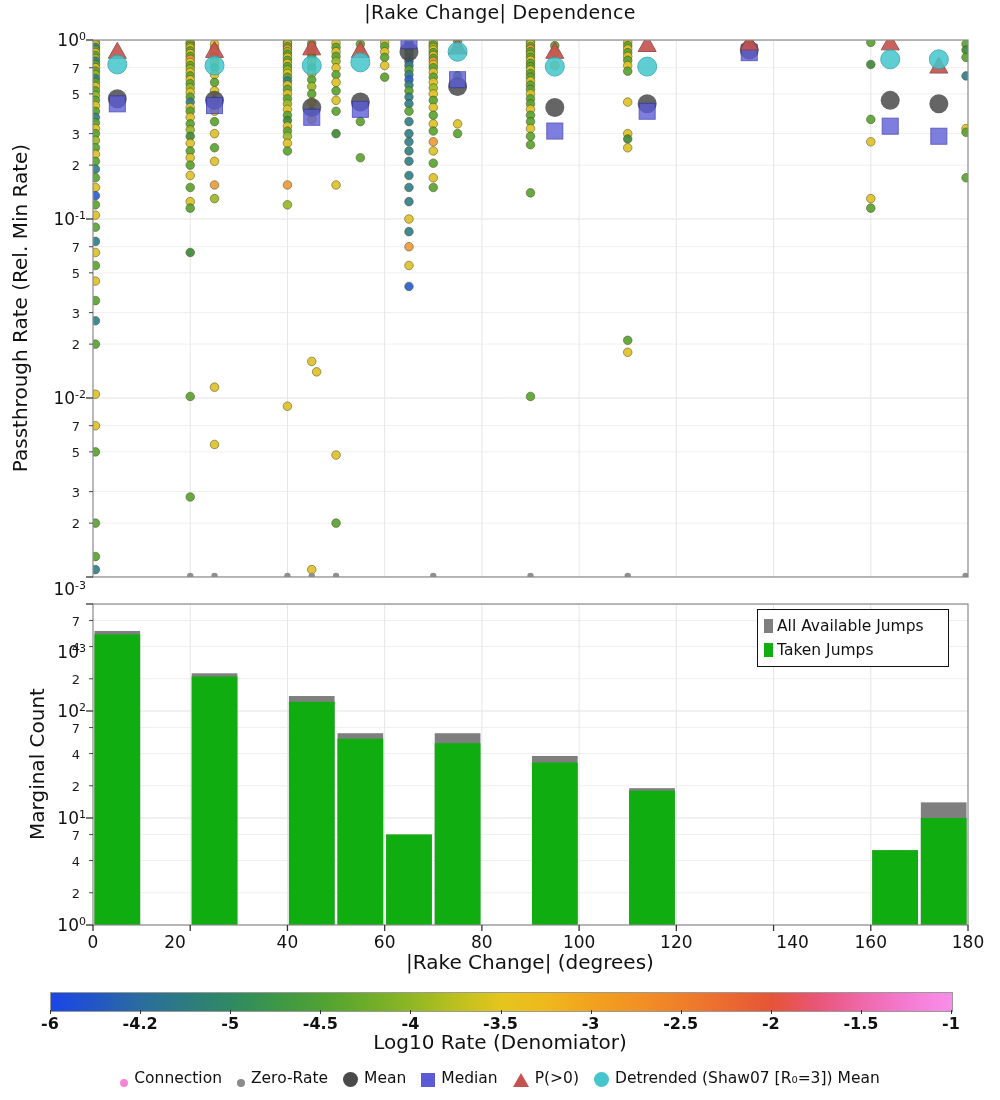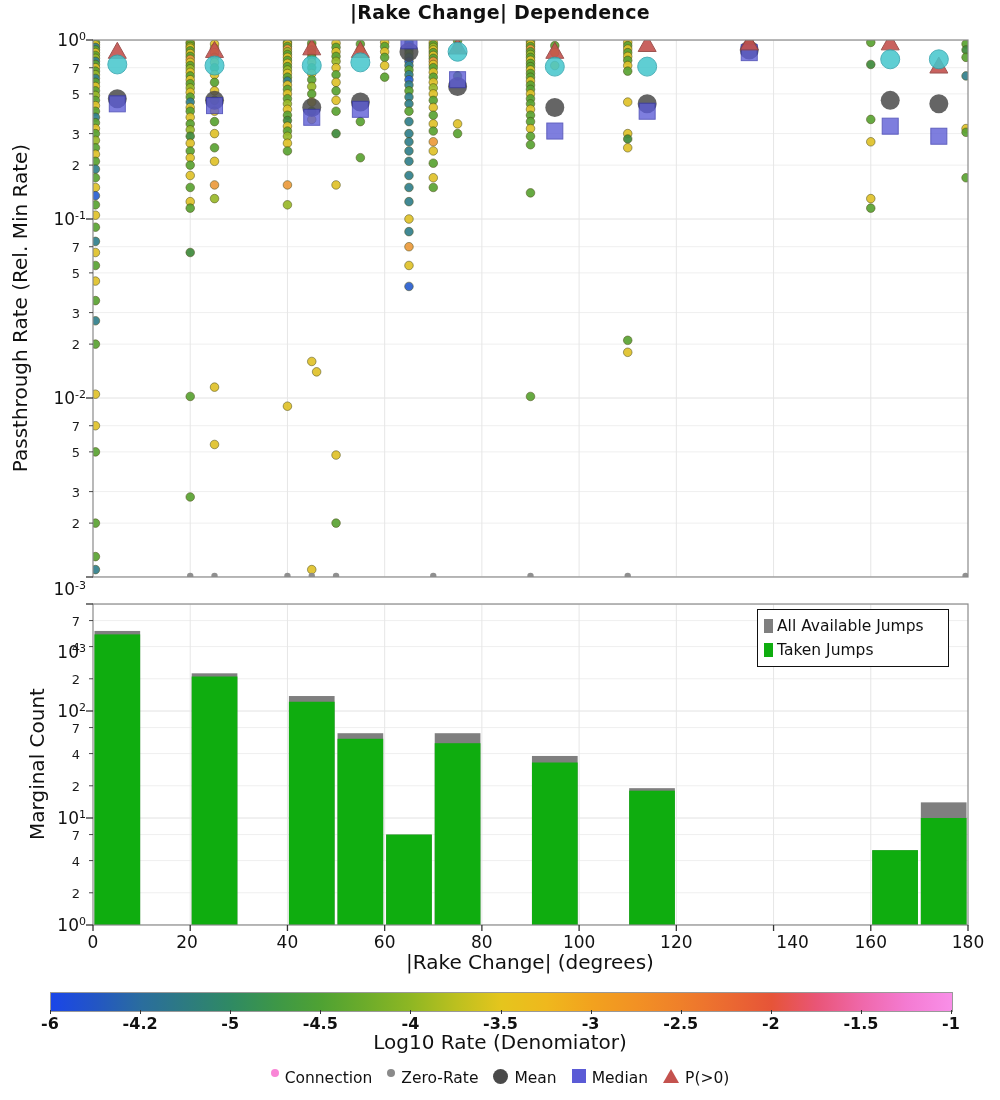--- a/index.html
+++ b/index.html
@@ -1,32 +1,32 @@
 <!DOCTYPE html>
 <html><head>
 <meta charset="utf-8">
 <style>
   html,body{margin:0;padding:0;background:#fff;}
   #figure{position:relative;width:1000px;height:1100px;background:#fff;overflow:hidden;
           font-family:"DejaVu Sans","Liberation Sans",sans-serif;color:#111;}
   .abs{position:absolute;}
-  .title{top:1px;left:0;width:1000px;text-align:center;font-size:19px;font-weight:bold;letter-spacing:.3px;}
+  .title{top:1px;left:0;width:1000px;text-align:center;font-size:19px;font-weight:normal;letter-spacing:.3px;}
   .ylab{font-size:20px;white-space:nowrap;transform:translate(-50%,-50%) rotate(-90deg);}
   .axlab{font-size:20px;white-space:nowrap;transform:translateX(-50%);}
   .tickmaj{font-size:17px;line-height:1;transform:translateY(-50%);text-align:right;width:86px;left:0;}
   .tickmaj sup{font-size:11px;}
   .tickmin{font-size:13px;line-height:1;transform:translateY(-50%);text-align:right;width:80px;left:0;color:#1a1a1a;}
   .xtick{font-size:17px;line-height:1;transform:translateX(-50%);text-align:center;}
   .cbtick{font-size:16px;font-weight:bold;line-height:1;transform:translateX(-50%);text-align:center;}
   .cbar{border:1px solid #999;}
   .axes-legend{background:#fff;border:1.6px solid #111;padding:4px 24px 4px 6px;z-index:5;}
   .al-row{display:flex;align-items:center;font-size:15.5px;line-height:1.55;white-space:nowrap;}
   .al-glyph{display:inline-block;width:9px;height:14px;margin-right:4px;flex:0 0 auto;}
   .legend-row{top:1069px;left:0;width:1000px;display:flex;justify-content:center;align-items:center;gap:15px;font-size:15.5px;}
-  .lr-item{display:flex;align-items:flex-start;gap:6px;white-space:nowrap;}
+  .lr-item{display:flex;align-items:flex-end;gap:6px;white-space:nowrap;}
   .m-dot-s{width:8px;height:8px;border-radius:50%;display:inline-block;}
   .m-circle{width:15px;height:15px;border-radius:50%;display:inline-block;}
   .m-square{width:14px;height:14px;display:inline-block;}
   .m-triangle{width:0;height:0;border-left:8px solid transparent;border-right:8px solid transparent;display:inline-block;}
   svg{position:absolute;overflow:visible;}
 </style>
 </head>
 <body>
 
 <div id="figure">
@@ -64,21 +64,21 @@
       <div class="abs tickmin" style="top: 678.79px;">2</div>
       <div class="abs tickmin" style="top: 727.575px;">7</div>
       <div class="abs tickmin" style="top: 753.58px;">4</div>
       <div class="abs tickmin" style="top: 785.79px;">2</div>
       <div class="abs tickmin" style="top: 834.575px;">7</div>
       <div class="abs tickmin" style="top: 860.58px;">4</div>
       <div class="abs tickmin" style="top: 892.79px;">2</div>
     </div>
   <div id="xTicks">
       <div class="abs xtick" style="left: 93px; top: 934px;">0</div>
-      <div class="abs xtick" style="left: 187px; top: 934px;">20</div>
+      <div class="abs xtick" style="left: 175px; top: 934px;">20</div>
       <div class="abs xtick" style="left: 287.444px; top: 934px;">40</div>
       <div class="abs xtick" style="left: 384.667px; top: 934px;">60</div>
       <div class="abs xtick" style="left: 481.889px; top: 934px;">80</div>
       <div class="abs xtick" style="left: 579.111px; top: 934px;">100</div>
       <div class="abs xtick" style="left: 676.333px; top: 934px;">120</div>
       <div class="abs xtick" style="left: 773.556px; top: 934px; margin-left: 19px;">140</div>
       <div class="abs xtick" style="left: 870.778px; top: 934px;">160</div>
       <div class="abs xtick" style="left: 968px; top: 934px;">180</div>
     </div>
 
@@ -601,14 +601,18 @@
       <span>Mean</span>
     </div>
     <div class="lr-item">
       <span class="m-square" id="lm3" style="background: rgb(91, 91, 214);"></span>
       <span>Median</span>
     </div>
     <div class="lr-item">
       <span class="m-triangle" id="lm4" style="border-bottom: 14px solid rgb(196, 82, 78);"></span>
       <span>P(&gt;0)</span>
     </div>
+    <div class="lr-item">
+      <span class="m-circle" id="lm5" style="background: rgb(68, 198, 204);"></span>
+      <span>Detrended (Shaw07 [R₀=3]) Mean</span>
+    </div>
   </div>
 </div>
 
 </body></html>

